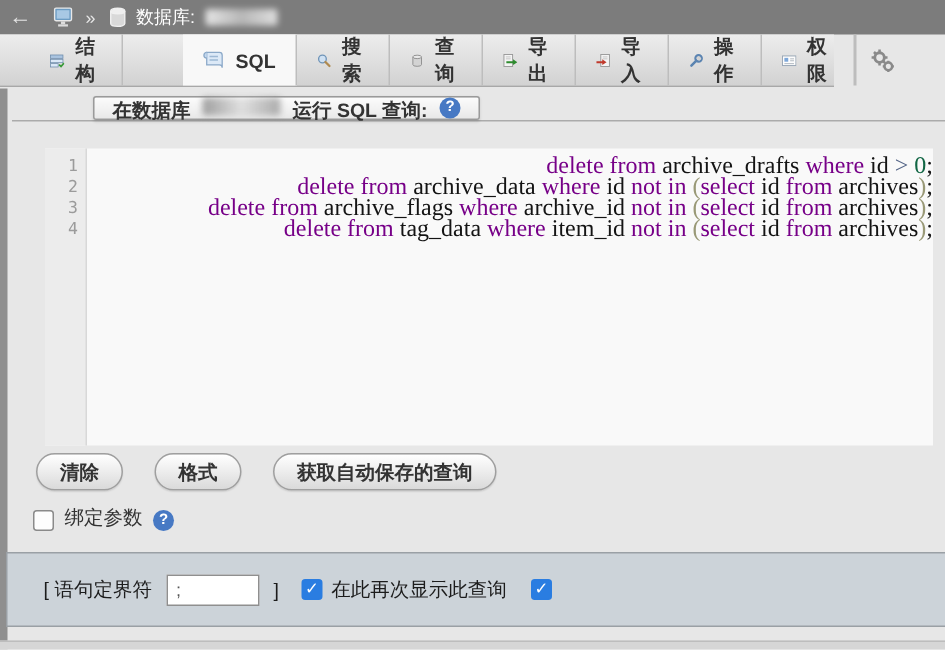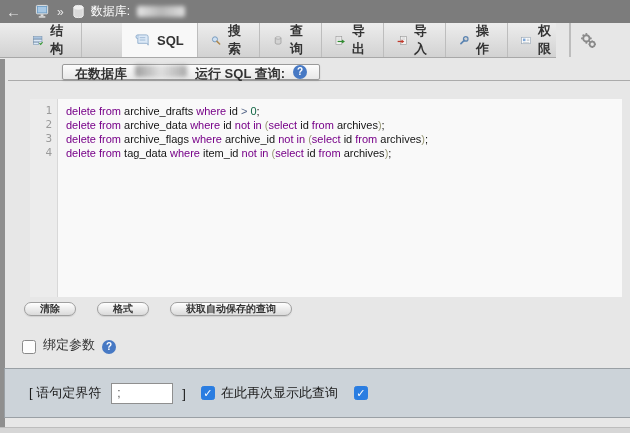--- a/index.html
+++ b/index.html
@@ -42,34 +42,34 @@
                    filter:blur(2px); }
   .help-icon { display:inline-block; width:14px; height:14px; border-radius:50%; background:#4779c4;
                color:#fff; font-size:10px; font-weight:bold; line-height:14px; text-align:center; cursor:pointer; }
 
   
   .editor { position:absolute; left:30px; top:99px; width:592px; height:198px; display:flex;
             background:#f9f9f9; cursor:text; }
   .gutter { width:28px; background:#ececec; border-right:1px solid #d8d8d8; padding:5px 5px 0 0;
             text-align:right; color:#9b9b9b; font-family:"DejaVu Sans Mono","Liberation Mono",monospace;
             font-size:11px; line-height:14px; }
-  .code { flex:1; padding:5px 0 0 8px; font-family:Liberation Sans, sans-serif;
-          font-size:11px; line-height:14px; white-space:pre; overflow:hidden; }
+  .code { flex:1; padding:5px 0 0 8px; font-family:Liberation Serif, serif;
+          font-size:16px; line-height:14px; white-space:pre; overflow:hidden;text-align:right; }
   .tk-k { color:#770088; } 
   .tk-i { color:#141414; } 
   .tk-o { color:#556688; } 
   .tk-n { color:#116644; } 
   .tk-b { color:#999977; } 
   .tk-p { color:#141414; } 
 
   
   .btnrow { position:absolute; left:24px; top:302px; display:flex; gap:21px; }
-  .pill { height:14px; display:inline-flex; align-items:center; padding:0 15px;
+  .pill { height:25px; display:inline-flex; align-items:center; padding:0 15px;
           border:1px solid #9f9f9f; border-radius:13px; background:linear-gradient(#ffffff,#dadada);
-          font-size:10px; font-weight:bold; color:#333; cursor:pointer; box-shadow:0 1px 1px rgba(0,0,0,.1);
+          font-size:13px; font-weight:bold; color:#333; cursor:pointer; box-shadow:0 1px 1px rgba(0,0,0,.1);
           font-family:"Liberation Sans","DejaVu Sans",sans-serif; }
 
   
   .bindrow { position:absolute; left:22px; top:336px; display:flex; align-items:flex-end; gap:7px;
              font-size:13px; color:#333; }
 
   
   .cb { display:inline-block; width:14px; height:14px; border:1px solid #8a8a8a; border-radius:2.5px;
         background:#fdfdfd; cursor:pointer; text-align:center; font-size:11px; font-weight:bold;
         line-height:13px; color:#fff; flex:none; }

